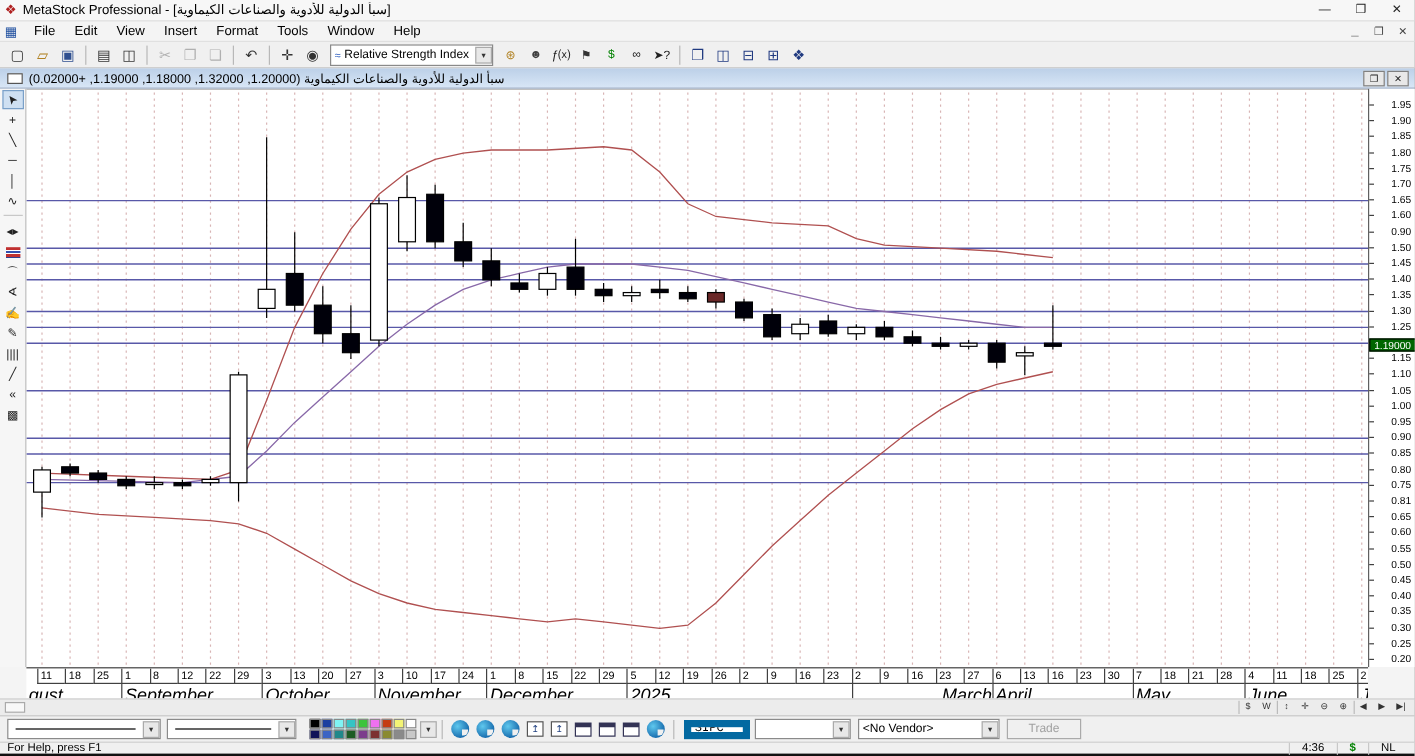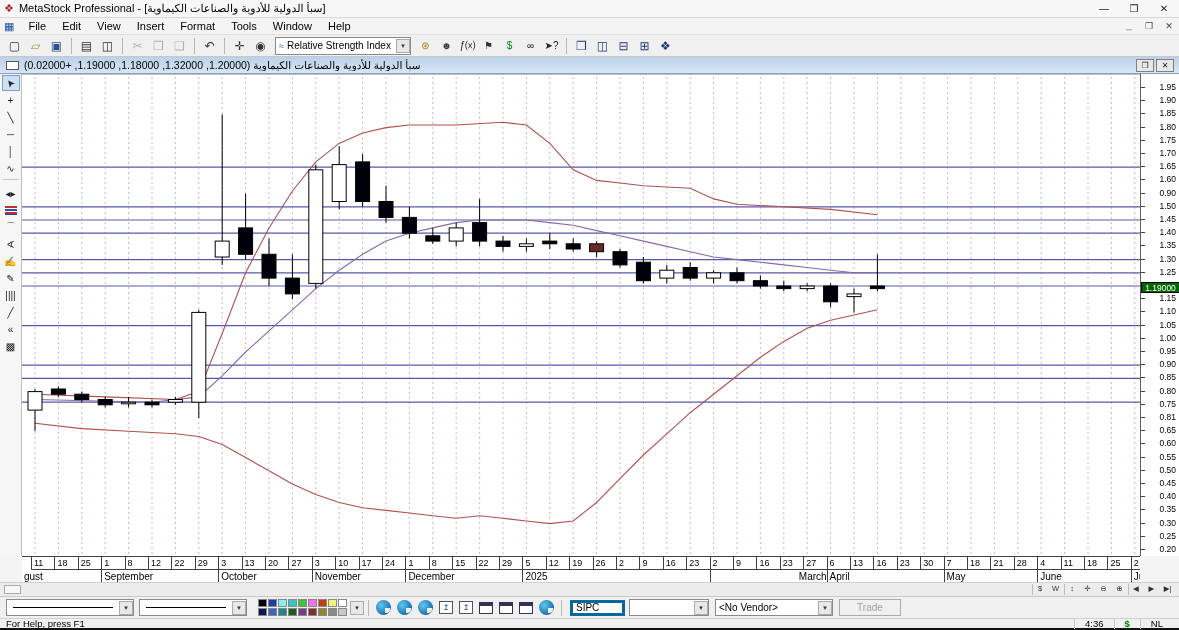--- a/index.html
+++ b/index.html
@@ -57,21 +57,21 @@
   .ytick{position:absolute;left:0;width:4px;height:1px;background:#404040;}
   .price-badge{position:absolute;left:0;width:39px;height:11px;background:#006600;color:#fff;
                font-size:8.5px;text-align:center;line-height:11px;border:1px solid #000;}
   
   .date-axis{position:absolute;top:556px;left:0;width:1179px;height:26px;background:#f4f4f4;}
   .axis-inner{position:absolute;left:22px;top:0;width:1118px;height:26px;background:#fff;
               border-top:1px solid #404040;overflow:hidden;font-size:9px;}
   .day-cell{position:absolute;top:0;height:13px;border-left:1px solid #404040;
             border-bottom:1px solid #404040;padding:1px 0 0 2px;}
   .month-cell{position:absolute;top:13px;height:13px;border-left:1px solid #404040;
-              padding:1px 0 0 2px;font-size:10px;white-space:nowrap;overflow:hidden;}
+              padding:1px 0 0 2px;font-size:15px;white-space:nowrap;overflow:hidden;font-style:italic;}
   
   .scrollrow{position:absolute;top:582px;left:0;width:1179px;height:14px;background:#ececec;
              border-top:1px solid #d0d0d0;}
   .scroll-thumb{position:absolute;left:4px;top:2px;width:17px;height:9px;background:#f8f8f8;
                 border:1px solid #aaa;}
   .scroll-btns{position:absolute;right:4px;top:1px;display:flex;}
   .sbtn{width:15px;height:11px;font-size:7.5px;line-height:10px;text-align:center;color:#333;
         margin-left:1px;}
   .sbtn.grp{border-left:1px solid #bbb;}
   
@@ -80,22 +80,22 @@
   .style-combo{height:17px;background:#fff;border:1px solid #8a8a8a;display:flex;align-items:center;margin-right:5px;}
   .combo-line{height:1px;background:#000;margin:0 6px;}
   .palette{display:grid;grid-template-columns:repeat(9,9px);grid-auto-rows:8px;gap:1px;margin:0 3px 0 6px;}
   .swatch{width:9px;height:8px;border:1px solid #888;}
   .circle-btn{width:15px;height:15px;border-radius:50%;margin:0 3px;
               background:radial-gradient(circle at 35% 35%,#5fc8ee,#1a6fb0 70%);position:relative;}
   .circle-btn:after{content:"";position:absolute;right:1px;bottom:2px;width:5px;height:5px;background:#f0f0f0;border-radius:0 0 4px 0;}
   .boxup-btn{width:14px;height:13px;border:1px solid #555;font-size:8px;line-height:12px;
              text-align:center;color:#204080;margin:0 3px;background:#fff;}
   .winbar-btn{width:14px;height:12px;border:1px solid #335;border-top:4px solid #335;margin:0 3px;background:#fff;}
-  .sym-input{width:55px;height:16px;background:#fff;border:3px solid #0369a1;font-size:10px;
-             padding:1px 3px;margin:0 4px;}
+  .sym-input{width:55px;height:16px;background:#fff;border:6px solid #0369a1;font-size:10px;
+             padding:1px 3px;margin:0 4px;font-family:Liberation Mono, monospace;}
   .combo{height:17px;background:#fff;border:1px solid #8a8a8a;display:flex;align-items:center;
          font-size:10px;padding-left:3px;margin-right:6px;}
   .combo .ctext{flex:1;white-space:nowrap;overflow:hidden;}
   .trade-btn{width:62px;height:17px;border:1px solid #aaa;background:#f0f0f0;color:#a0a0a0;
              font-size:10px;text-align:center;line-height:16px;}
   
   .statusbar{position:absolute;top:618px;left:0;width:1179px;height:12px;background:#f0f0f0;
              border-top:1px solid #d0d0d0;border-bottom:2px solid #111;display:flex;
              align-items:center;font-size:9.5px;padding:0 6px;}
   .statusbar .spacer{flex:1;}

